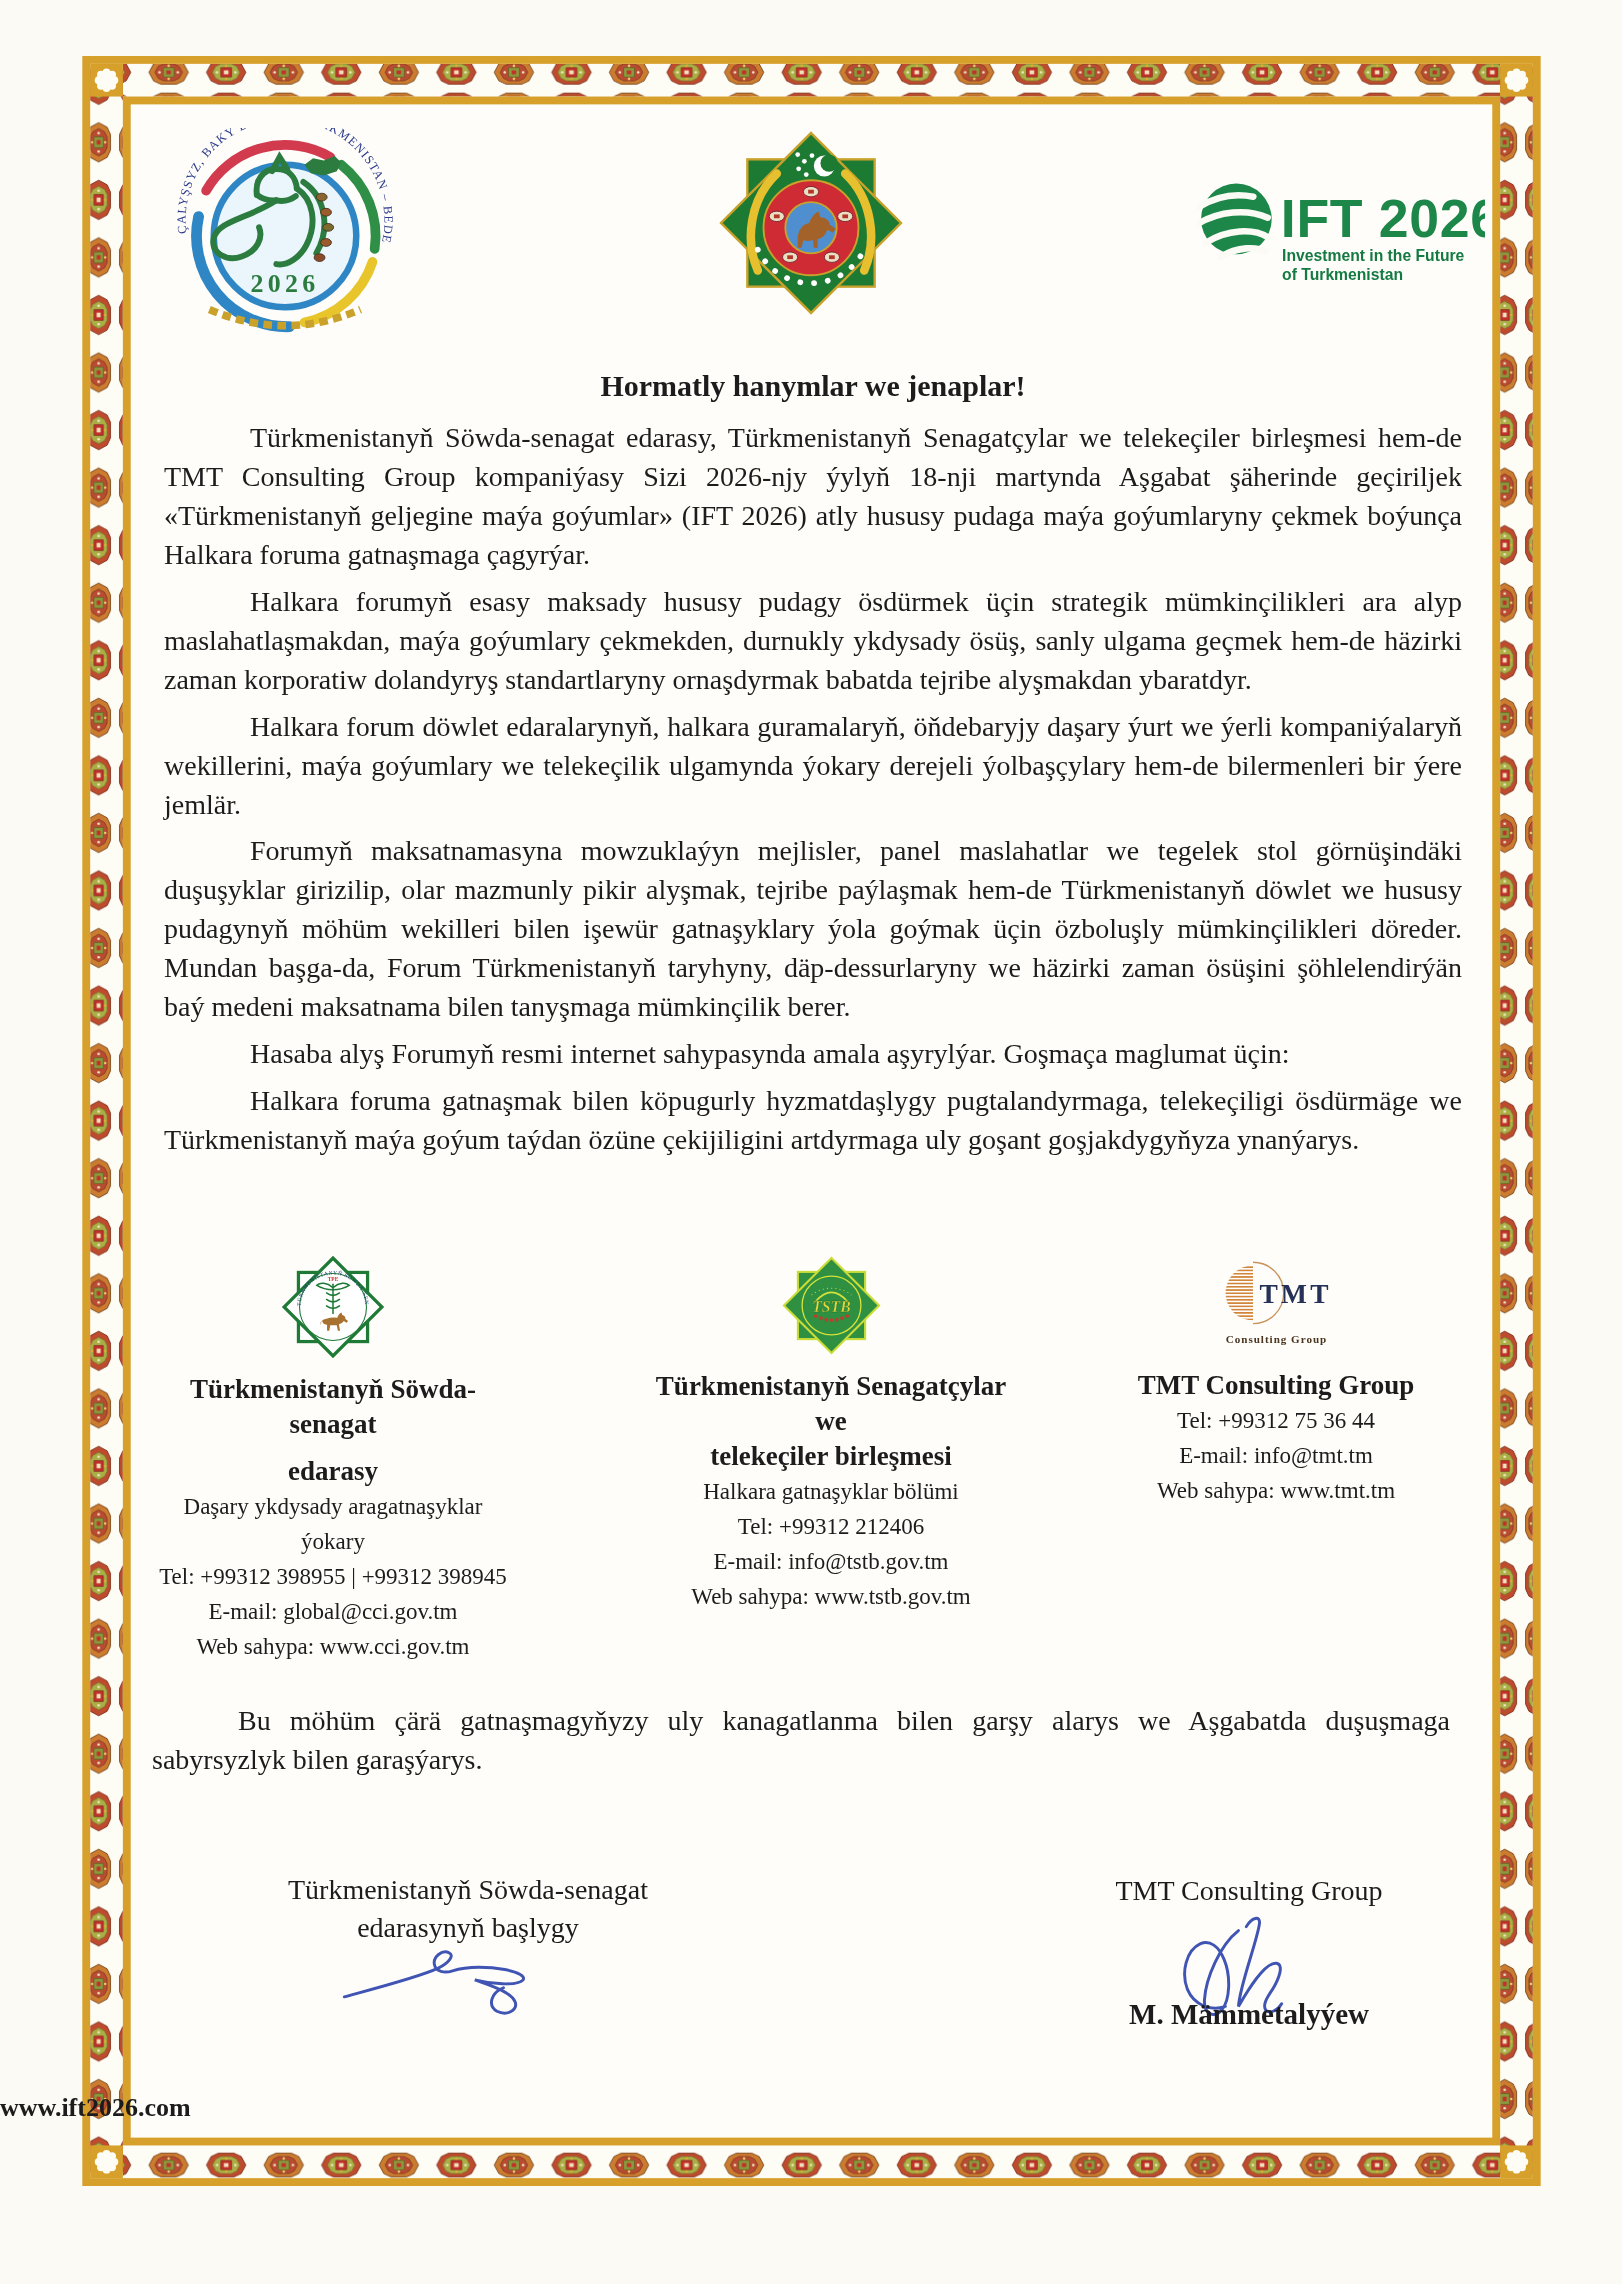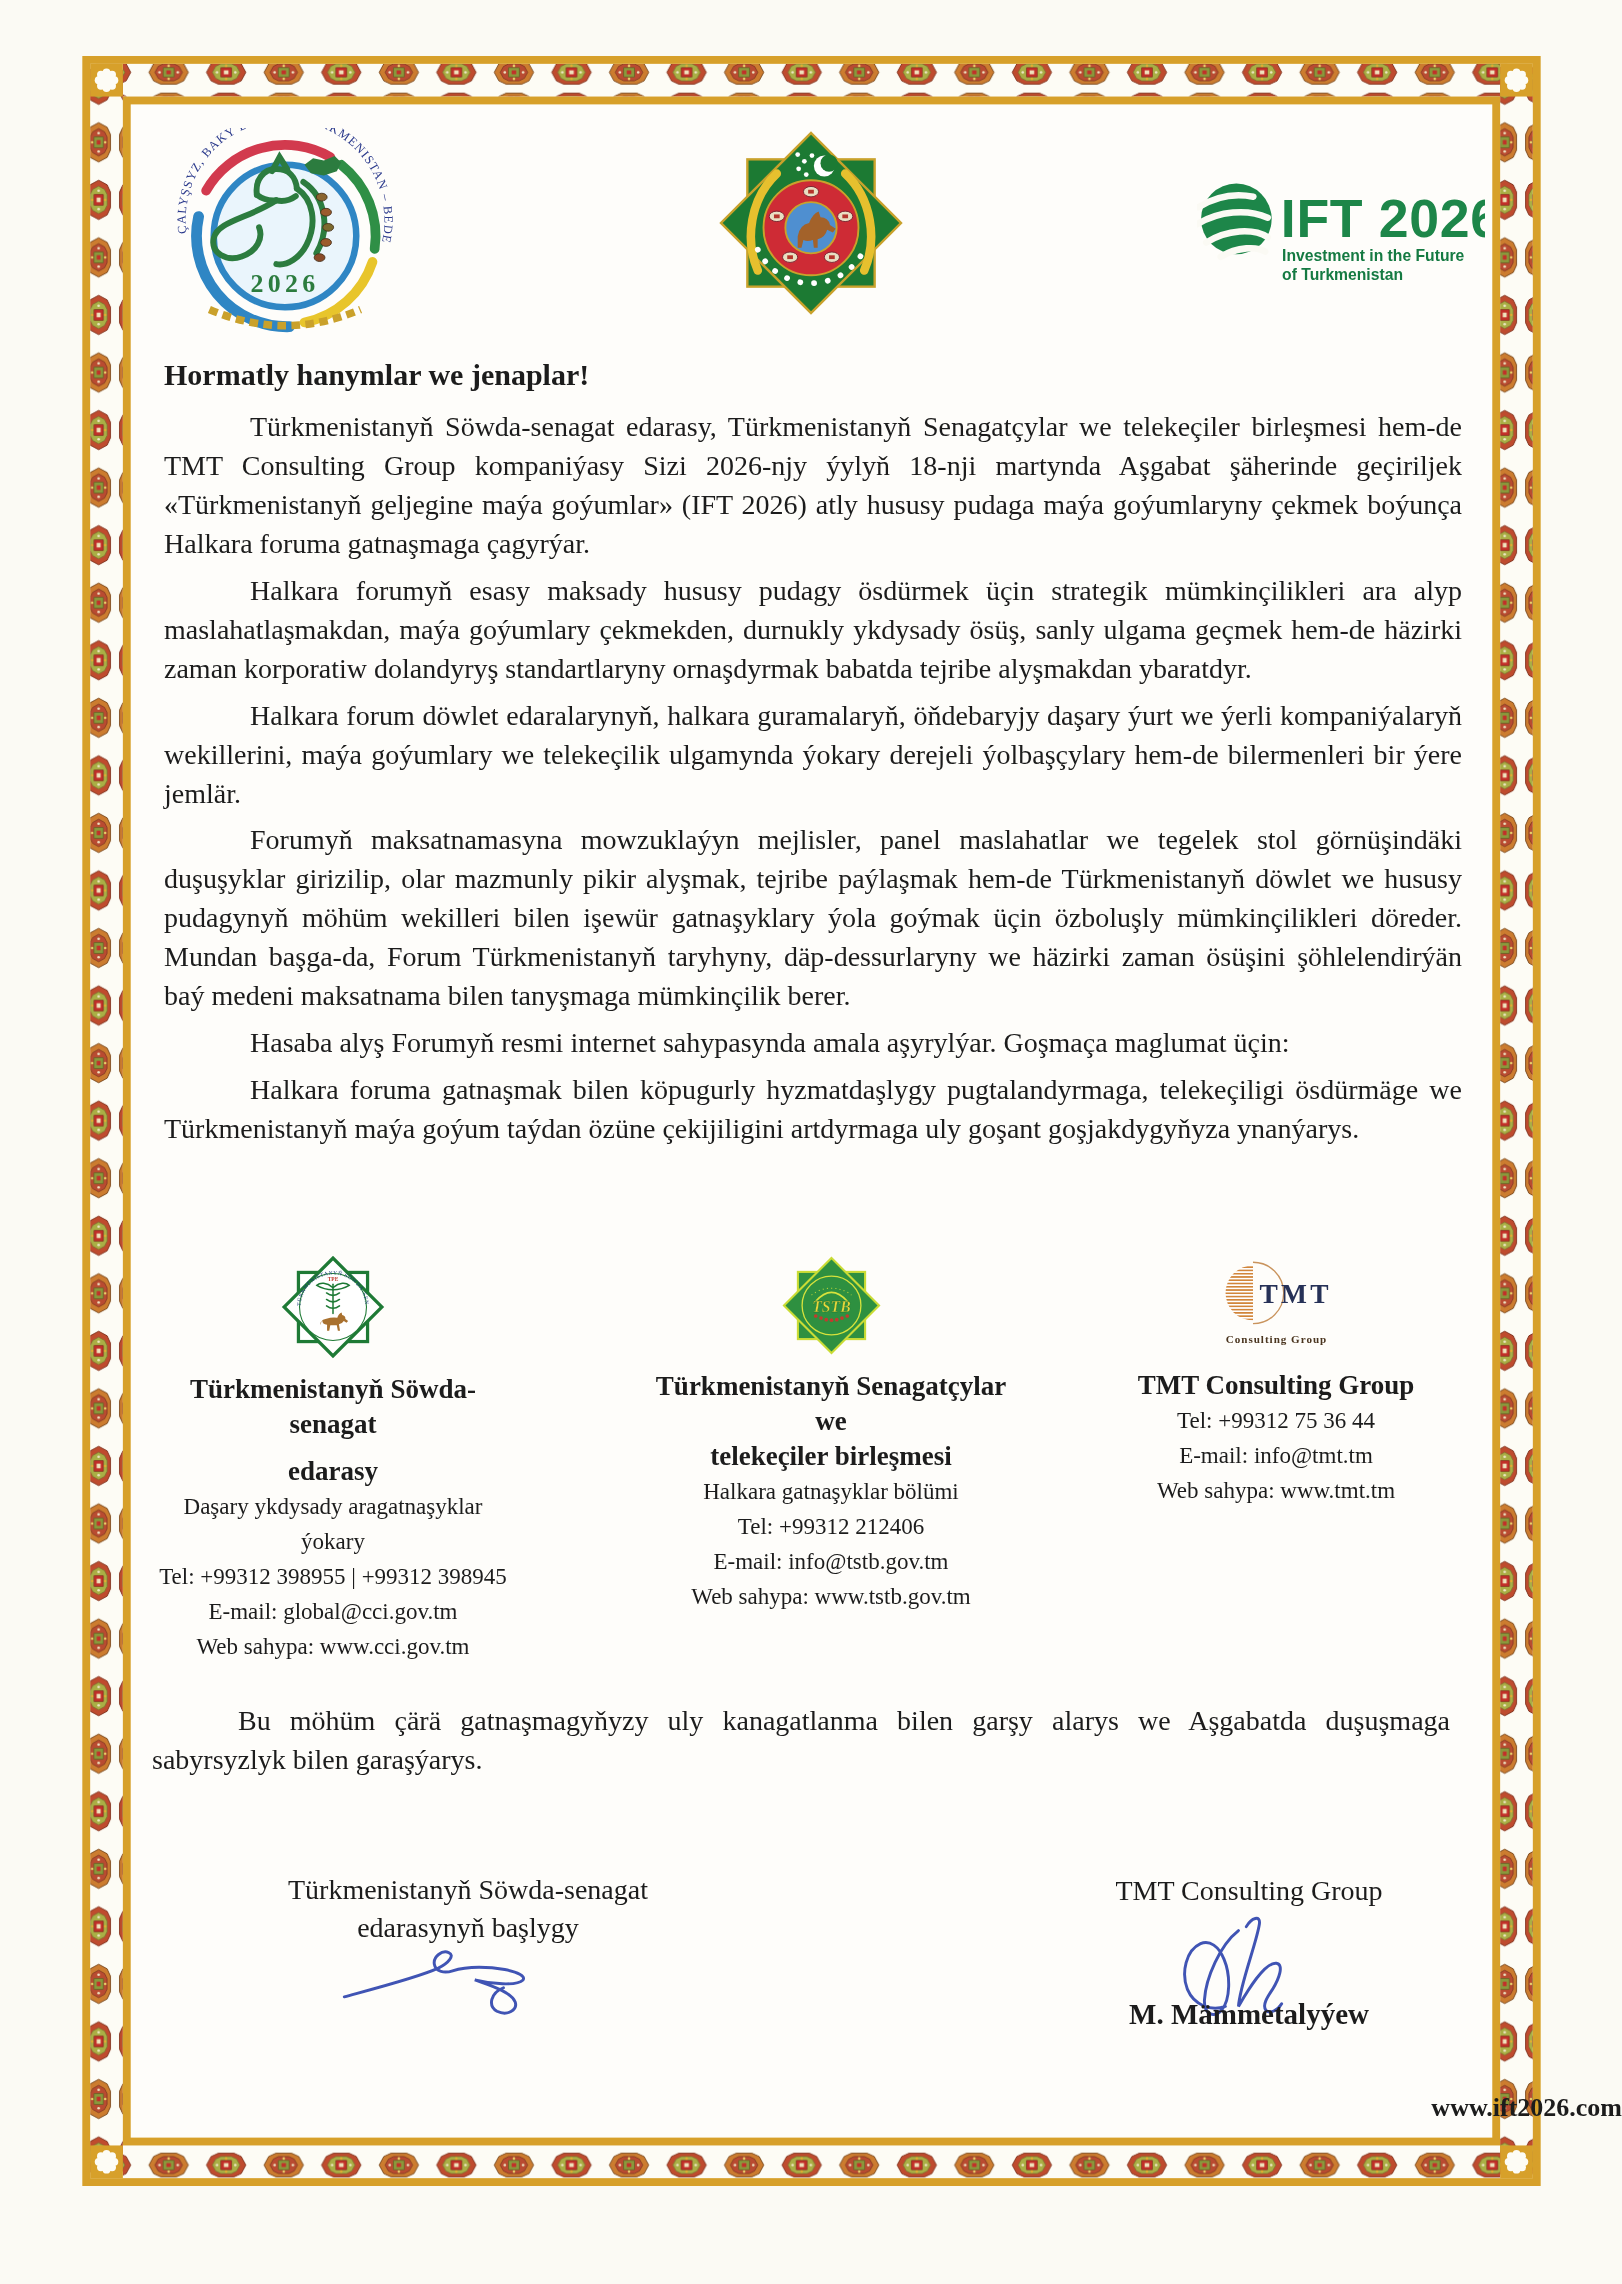--- a/index.html
+++ b/index.html
@@ -3,36 +3,36 @@
 <meta charset="utf-8">
 <style>
   html,body{margin:0;padding:0;background:#e8e6e0;}
   .page{position:relative;width:1622px;height:2284px;background:#fbfaf4;overflow:hidden;
         font-family:"Liberation Serif","DejaVu Serif",serif;color:#1c1c1c;}
   .inner-bg{position:absolute;left:130px;top:104px;width:1362px;height:2034px;background:#fefdfa;}
   .frame{position:absolute;left:82px;top:56px;}
   .abs{position:absolute;}
   
   .main-text{position:absolute;left:164px;top:353px;width:1298px;}
-  .title{font-size:30px;font-weight:bold;line-height:39px;margin:2px 0 13px 0;}
+  .title{font-size:30px;font-weight:bold;text-align:center;line-height:39px;margin:13px 0 13px 0;}
   .main-text p{font-size:28px;line-height:39px;text-align:justify;text-indent:86px;margin:0 0 7.8px 0;}
   
   .contact-col{position:absolute;text-align:center;}
   .contact-logo{display:block;margin:0 auto;}
   .contact-name{font-size:27px;font-weight:bold;line-height:35px;margin-top:10.5px;}
   .contact-line{font-size:23px;line-height:35px;}
   .contact-line:empty{display:none;}
   
   .closing-block{position:absolute;left:152px;top:1701px;width:1298px;}
   .closing-block p{font-size:28px;line-height:39px;text-align:justify;text-indent:86px;margin:0;}
   .valediction{font-size:29px;font-weight:bold;padding-left:86px;margin-top:75px;}
   
   .sig-role{font-size:28px;line-height:38px;text-align:center;}
   .sig-name{font-size:29px;font-weight:bold;text-align:center;}
-  .footer{position:absolute;left:0;top:2093px;width:1622px;text-align:right;
+  .footer{position:absolute;left:0;top:2093px;width:1622px;text-align:left;
           font-size:26px;font-weight:bold;}
 </style>
 </head>
 <body>
 
 <div class="page">
   <div class="inner-bg"></div>
 
   <svg class="frame" width="1459" height="2130" viewBox="0 0 2230 3257">
     <defs>

